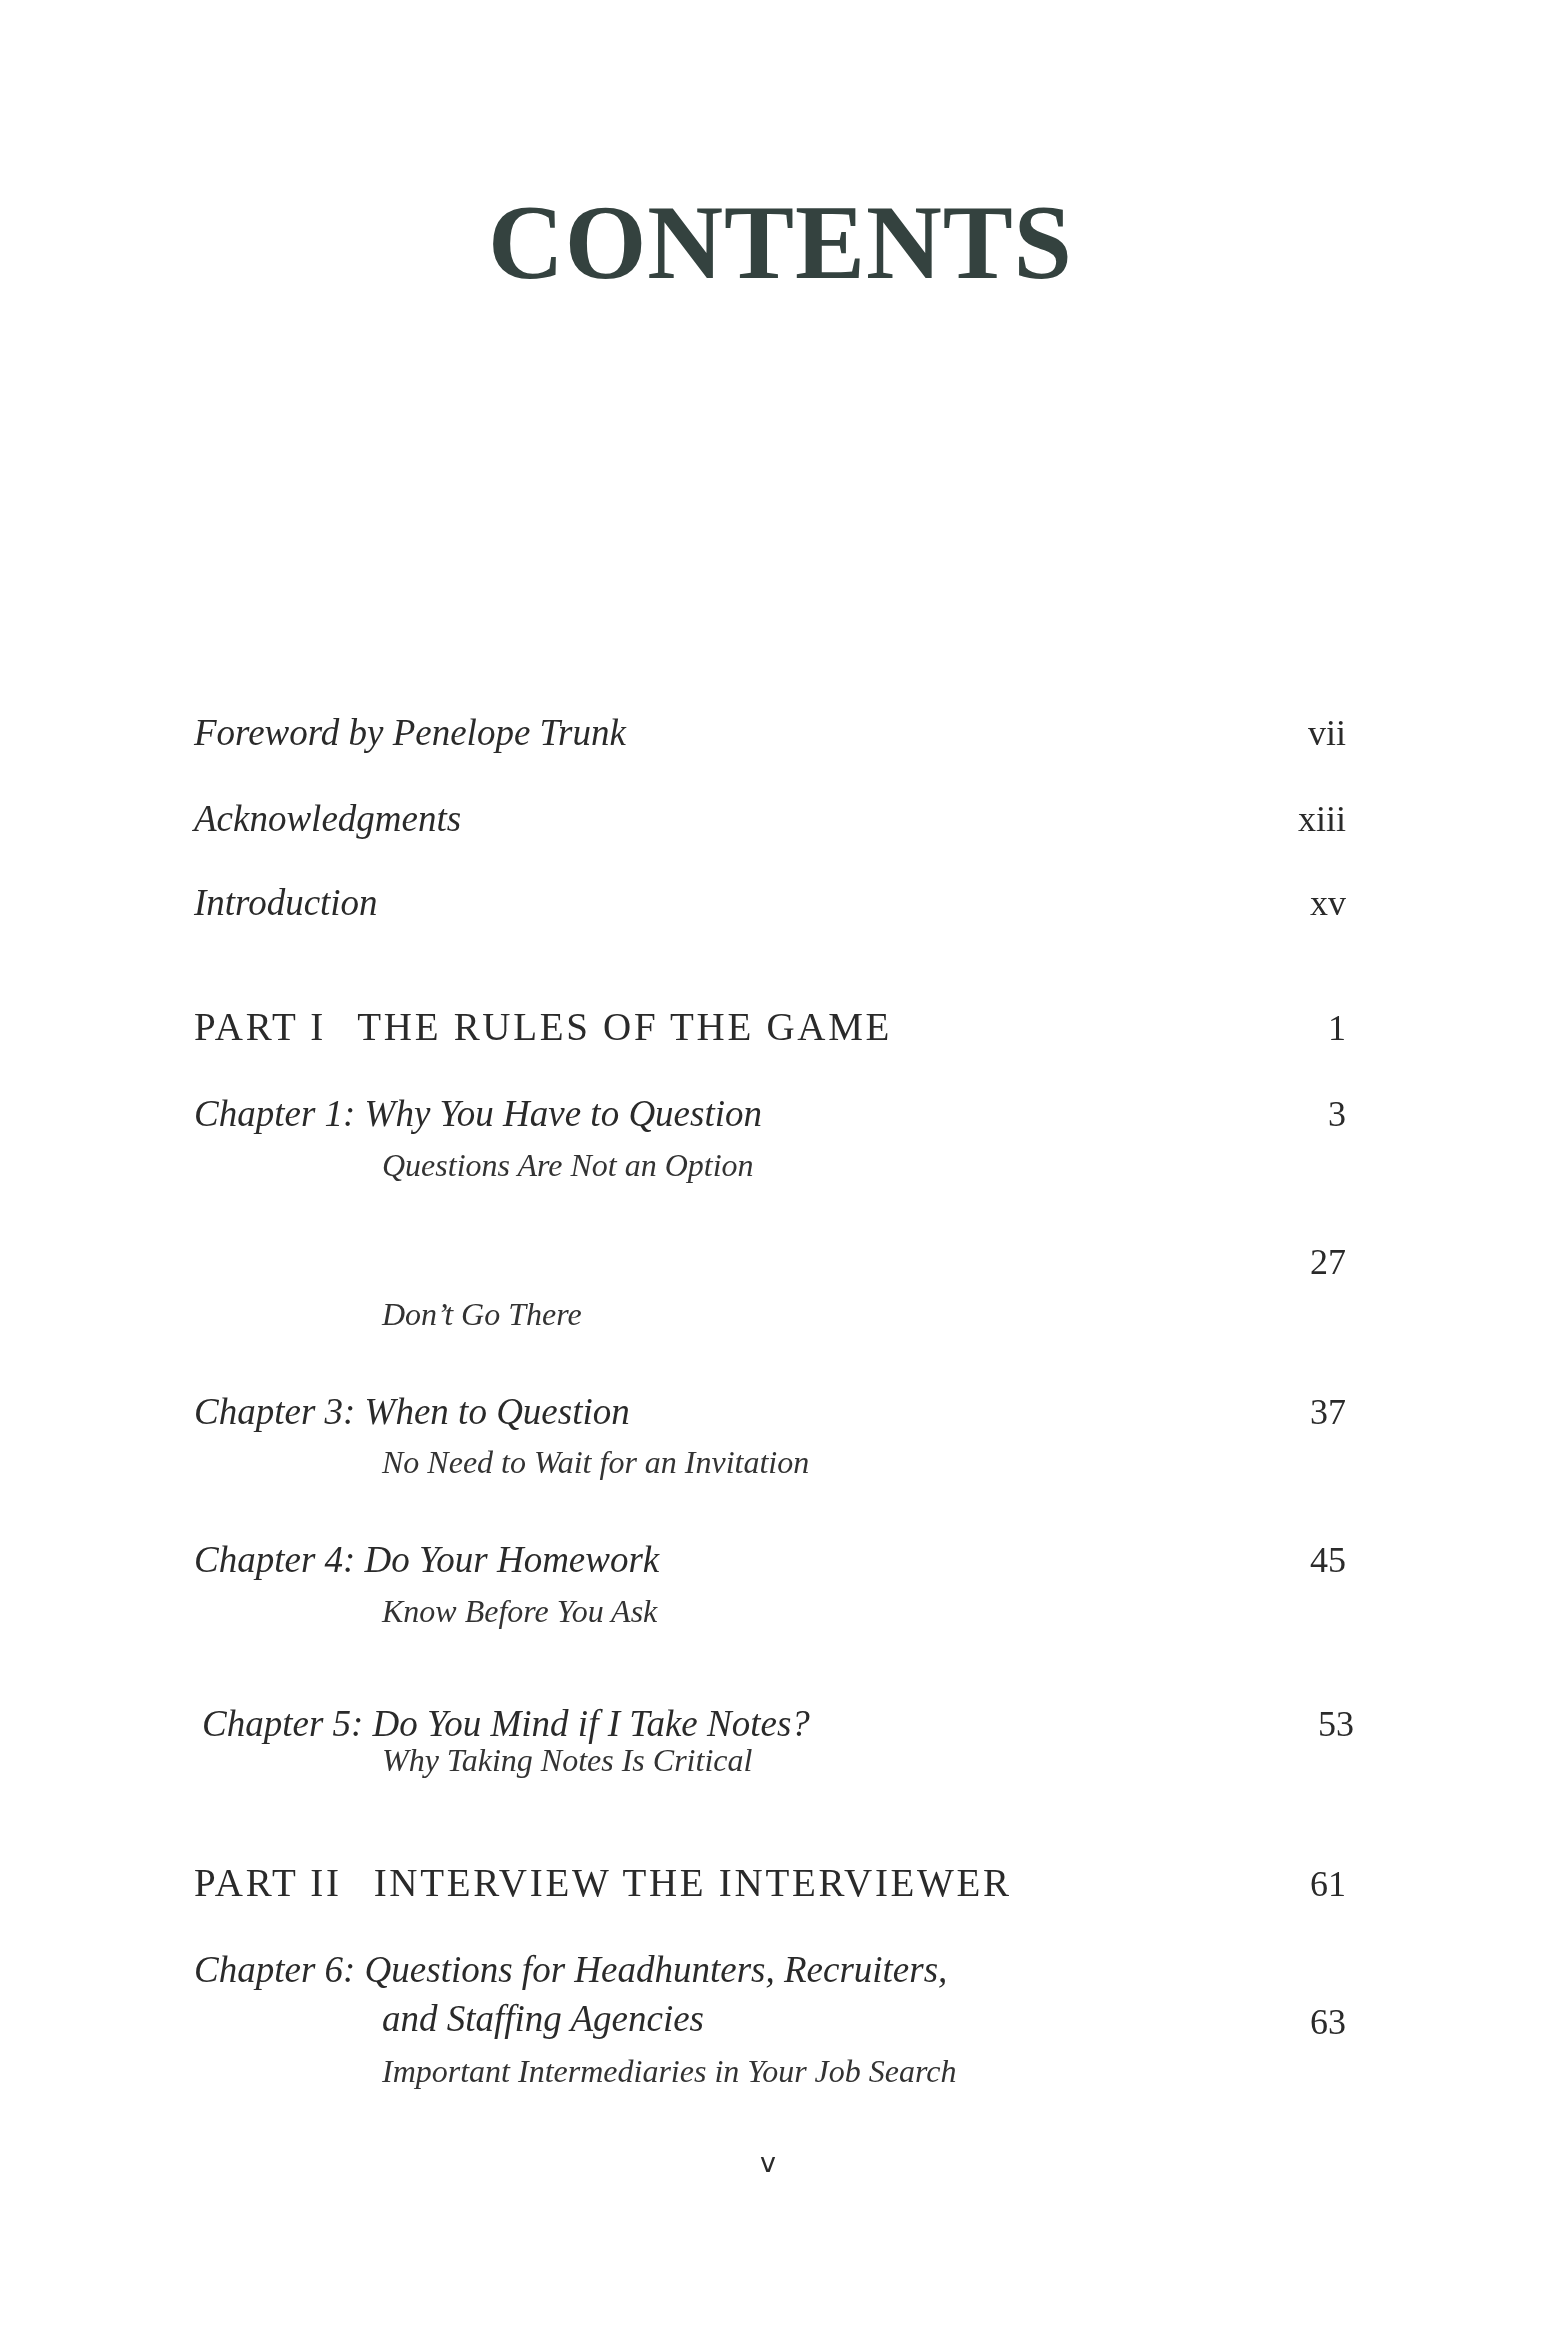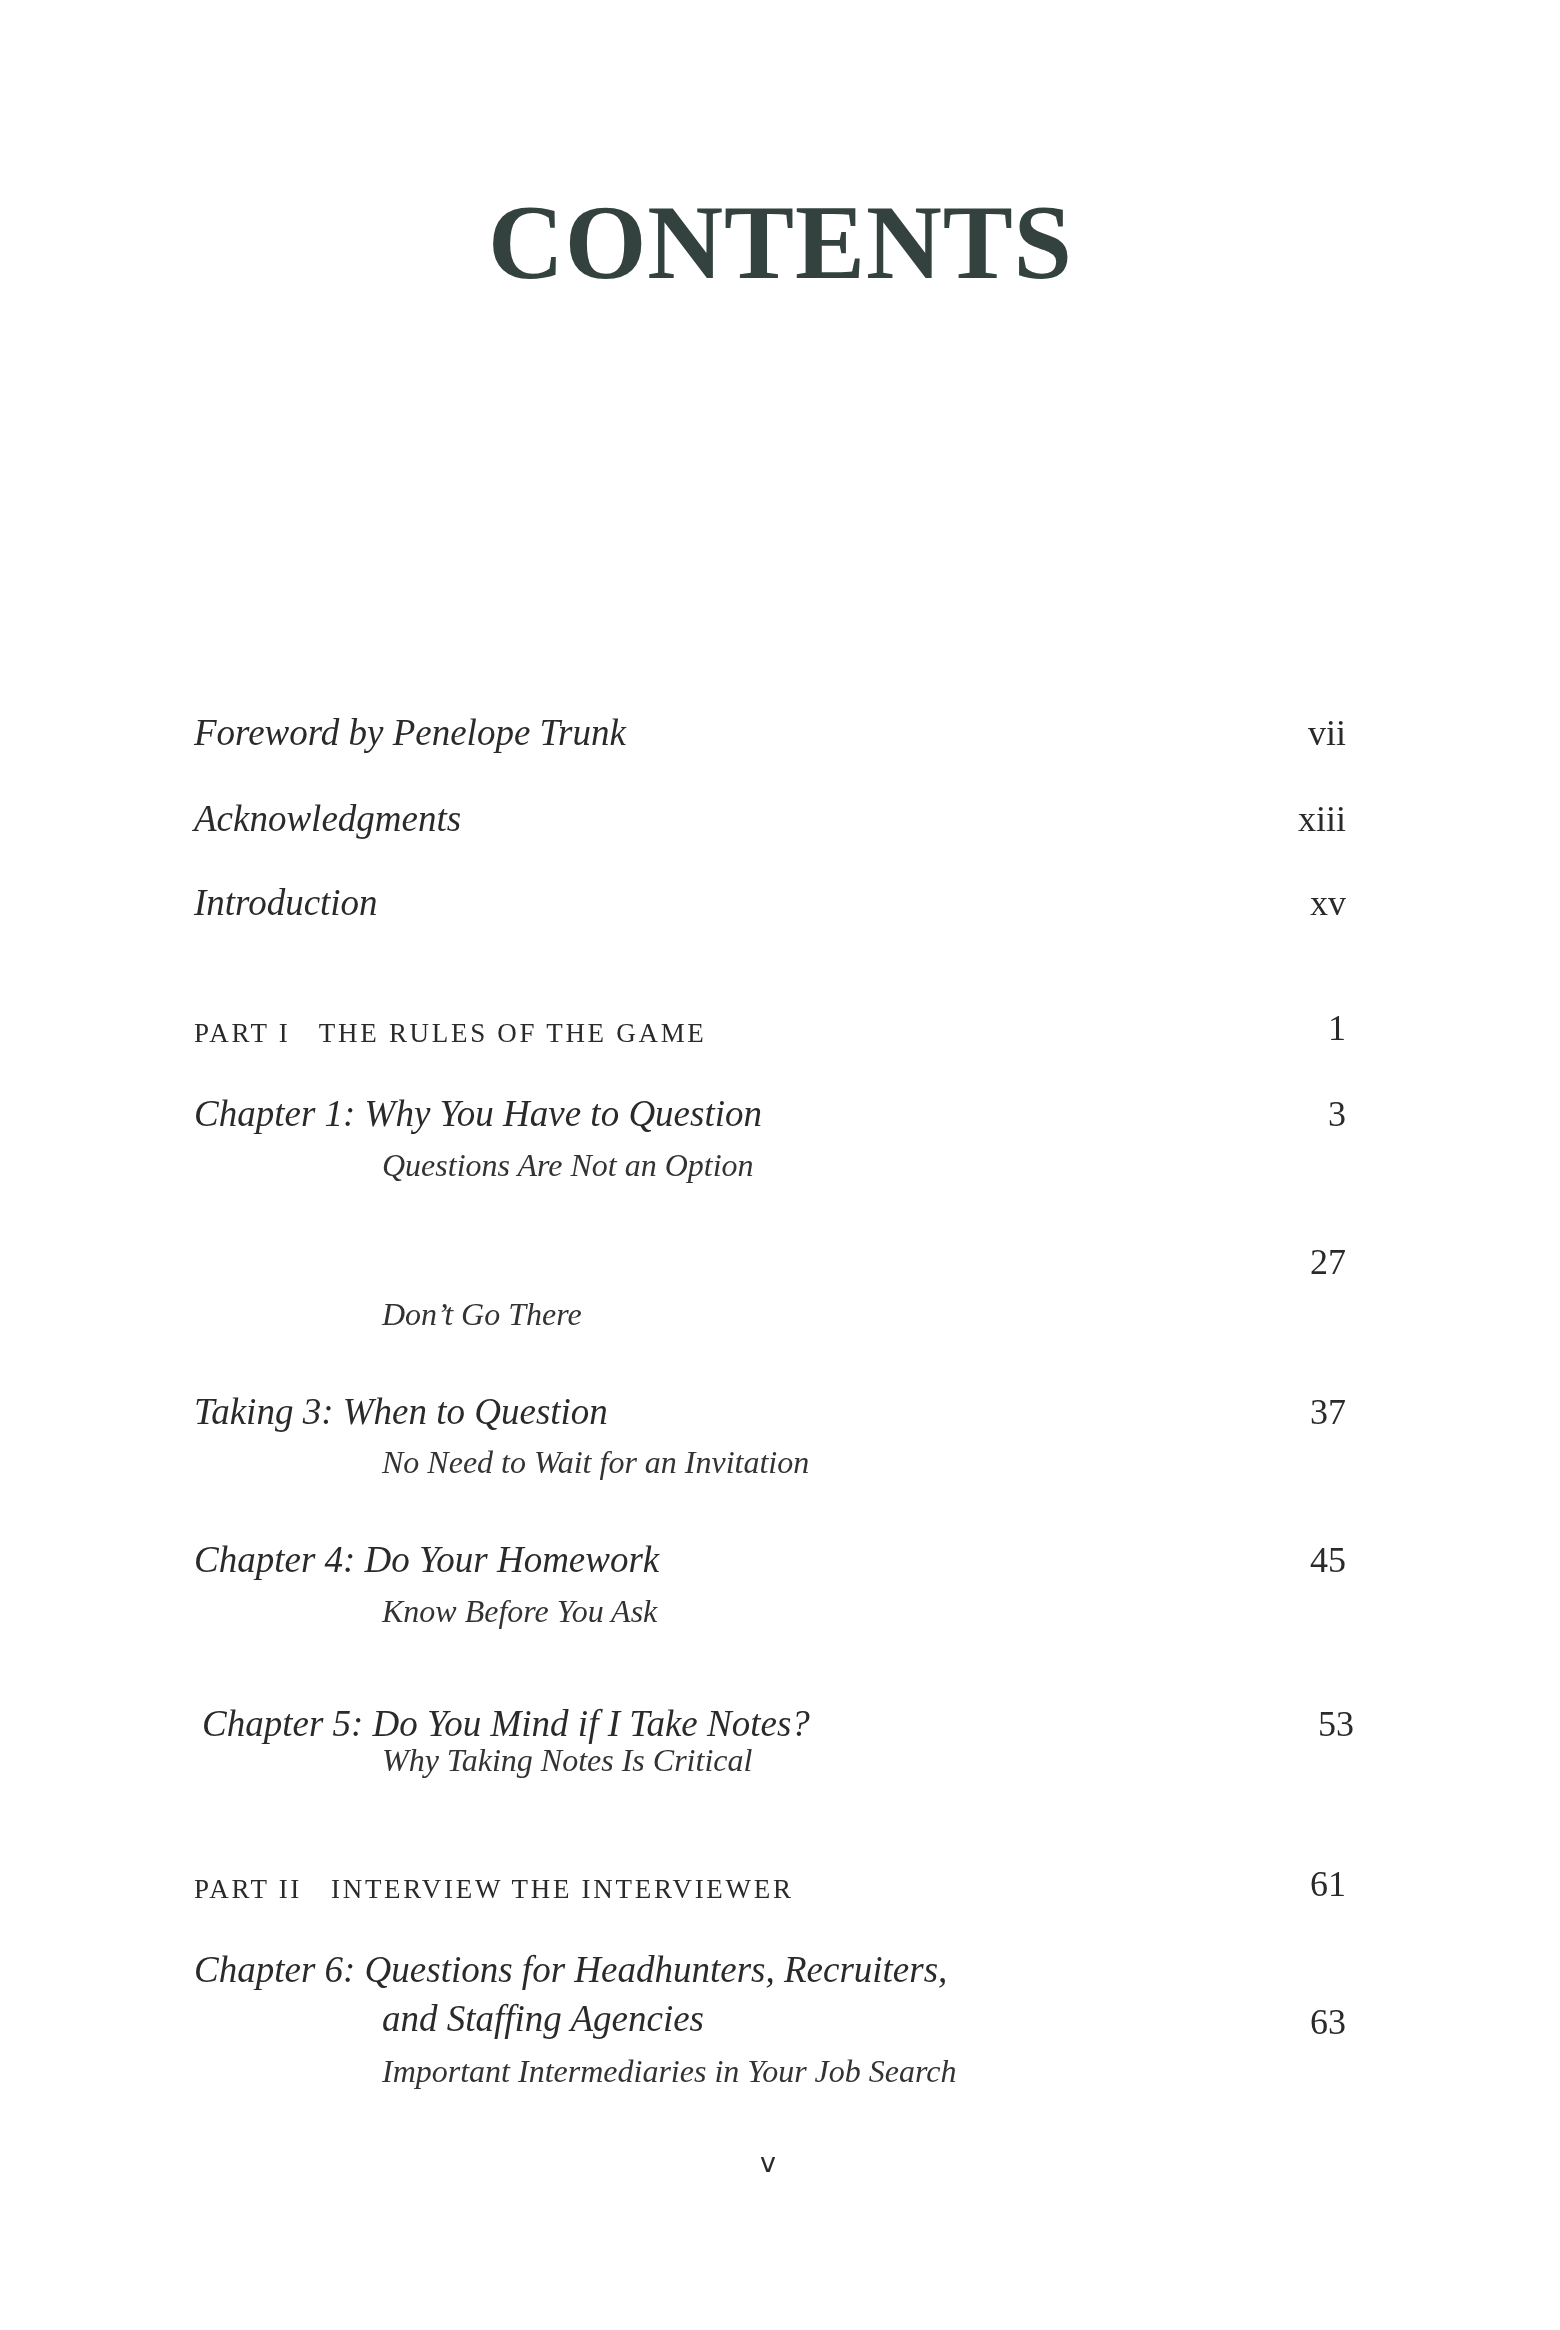--- a/index.html
+++ b/index.html
@@ -5,21 +5,21 @@
   html, body { margin: 0; padding: 0; background: #ffffff; }
   body { width: 1561px; height: 2330px; position: relative; overflow: hidden;
          font-family: "Liberation Serif", "DejaVu Serif", serif; color: #2a2a2a; }
   .title { position: absolute; left: 0; width: 100%; top: 182px; text-align: center;
            font-size: 105px; letter-spacing: 0.9px; color: #34423f; font-weight: bold; }
   .row { position: absolute; left: 194px; width: 1152px; height: 53px; }
   .row .label { position: absolute; left: 0; bottom: 0; white-space: nowrap; }
   .row .page { position: absolute; right: 0; bottom: 0; font-weight: normal;
                font-size: 36px; color: #2a2a2a; }
   .front .label { font-style: italic; font-size: 37px; color: #2a2a2a; }
-  .part .label { font-size: 27px; letter-spacing: 2.7px; color: #2a2a2a; }
+  .part .label { font-size: 39px; letter-spacing: 2.7px; color: #2a2a2a; }
   .part .label .part-num { margin-right: 19.5px; }
   .chapter .label { font-style: italic; font-size: 37px; color: #2a2a2a; }
   .chapter .label .chap-prefix { font-style: italic; }
   .sub { position: absolute; left: 382px; font-style: italic; font-size: 32px; color: #333; white-space: nowrap; }
   .cont { position: absolute; left: 382px; font-style: italic; font-size: 37px; color: #2a2a2a; white-space: nowrap; }
   .footer { position: absolute; left: 0; width: 1536px; text-align: center; top: 2147px;
             font-family: "DejaVu Sans", sans-serif; font-size: 27px; color: #2a2a2a; }
 </style>
 </head>
 <body>
@@ -56,21 +56,21 @@
 </div>
 <div class="sub" style="top:1147px;">Questions Are Not an Option</div>
 
 <div class="row chapter" style="top:1230px;">
   <span class="page">27</span>
 </div>
 <div class="sub" style="top:1296px;">Don’t Go There</div>
 
 <div class="row chapter" style="top:1380px;">
   <span class="label">
-    <span class="chap-prefix">Taking 3:</span>
+    <span class="chap-prefix">Chapter 3:</span>
     <span>When to Question</span>
   </span>
   <span class="page">37</span>
 </div>
 <div class="sub" style="top:1444px;">No Need to Wait for an Invitation</div>
 
 <div class="row chapter" style="top:1528px;">
   <span class="label">
     <span class="chap-prefix">Chapter 4:</span>
     <span>Do Your Homework</span>

